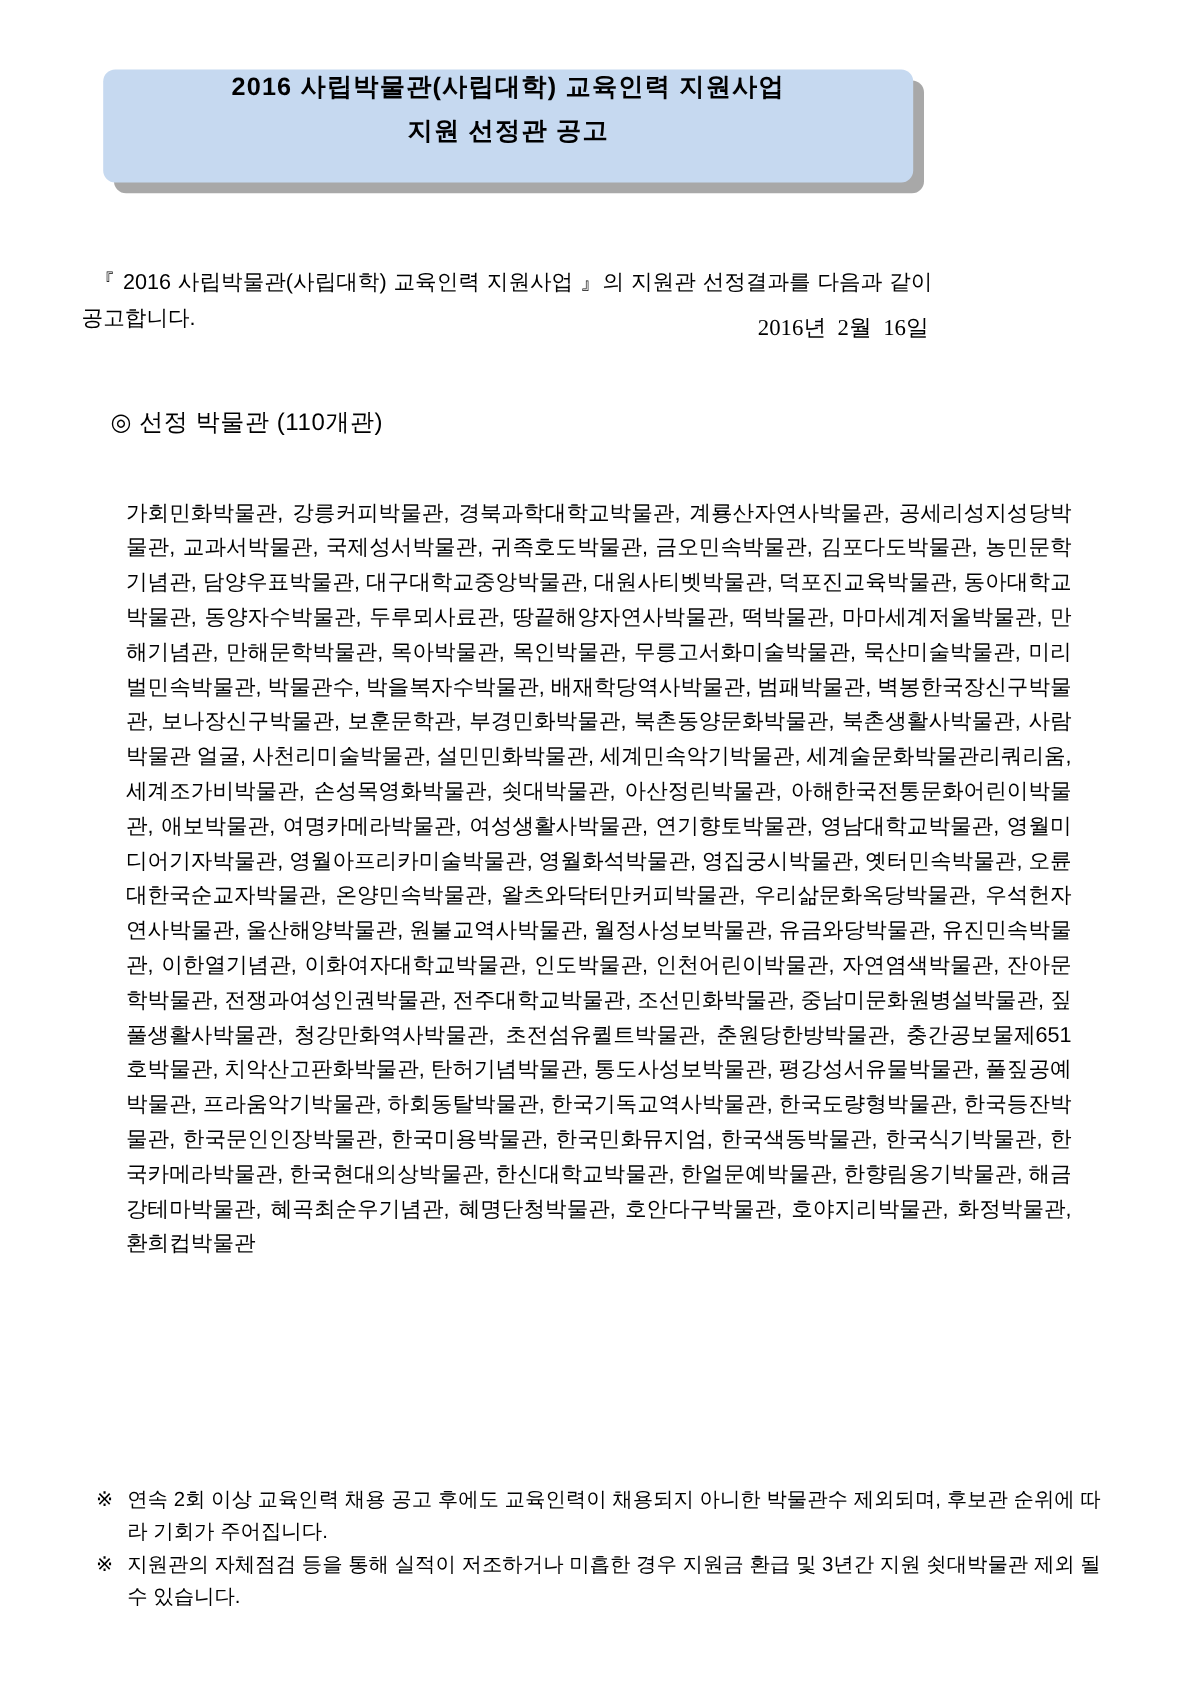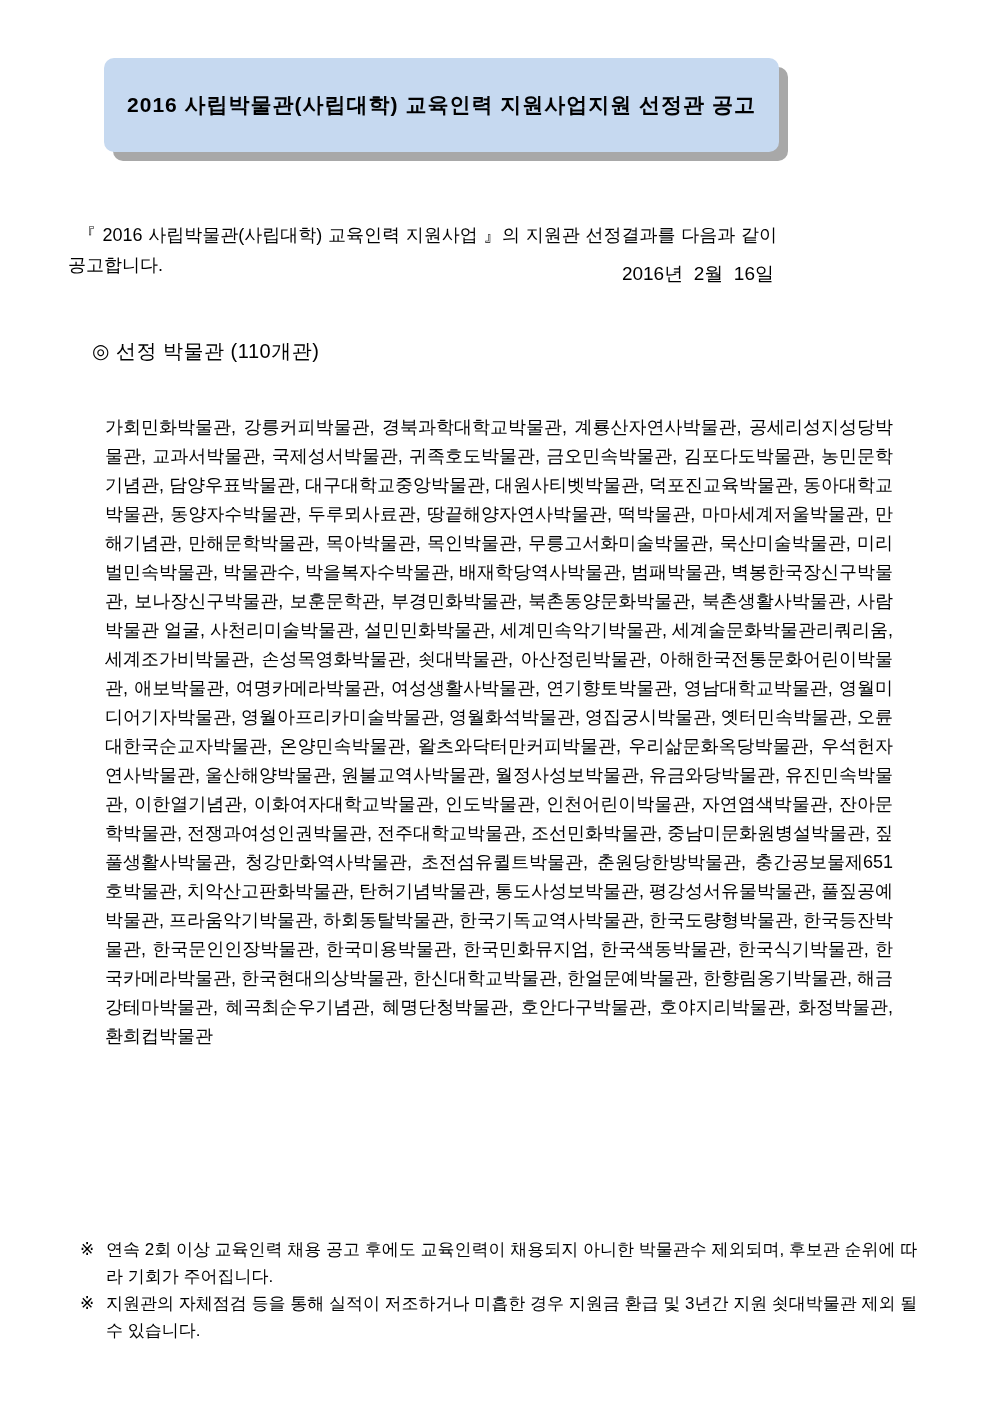--- a/index.html
+++ b/index.html
@@ -19,25 +19,23 @@
   .title-box {
     position: absolute;
     left: 86px;
     top: 58px;
     width: 675px;
     height: 94px;
     background: #c6d9f0;
     border-radius: 10px;
     box-shadow: 9px 9px 0 #a8a8a8;
     display: flex;
-    flex-direction: row;
-    justify-content: center;
+    flex-direction: column;
     align-items: center;
     row-gap: 9px;
-    margin-left: 18px;
   }
   .title-line {
     font-size: 21px;
     font-weight: bold;
     letter-spacing: 1px;
     white-space: pre-wrap;
   }
   .intro {
     position: absolute;
     left: 68px;
@@ -51,20 +49,21 @@
     margin-top: 28px;
   }
   .signature {
     position: absolute;
     left: 68px;
     top: 257px;
     width: 706px;
     text-align: right;
     font-size: 19px;
     line-height: 34px;
+    font-family: Liberation Serif, serif;
   }
   .signature .sig-line { white-space: pre-wrap; }
   .section-heading {
     position: absolute;
     left: 92px;
     top: 338px;
     font-size: 20px;
     letter-spacing: 0.5px;
     white-space: pre-wrap;
   }

